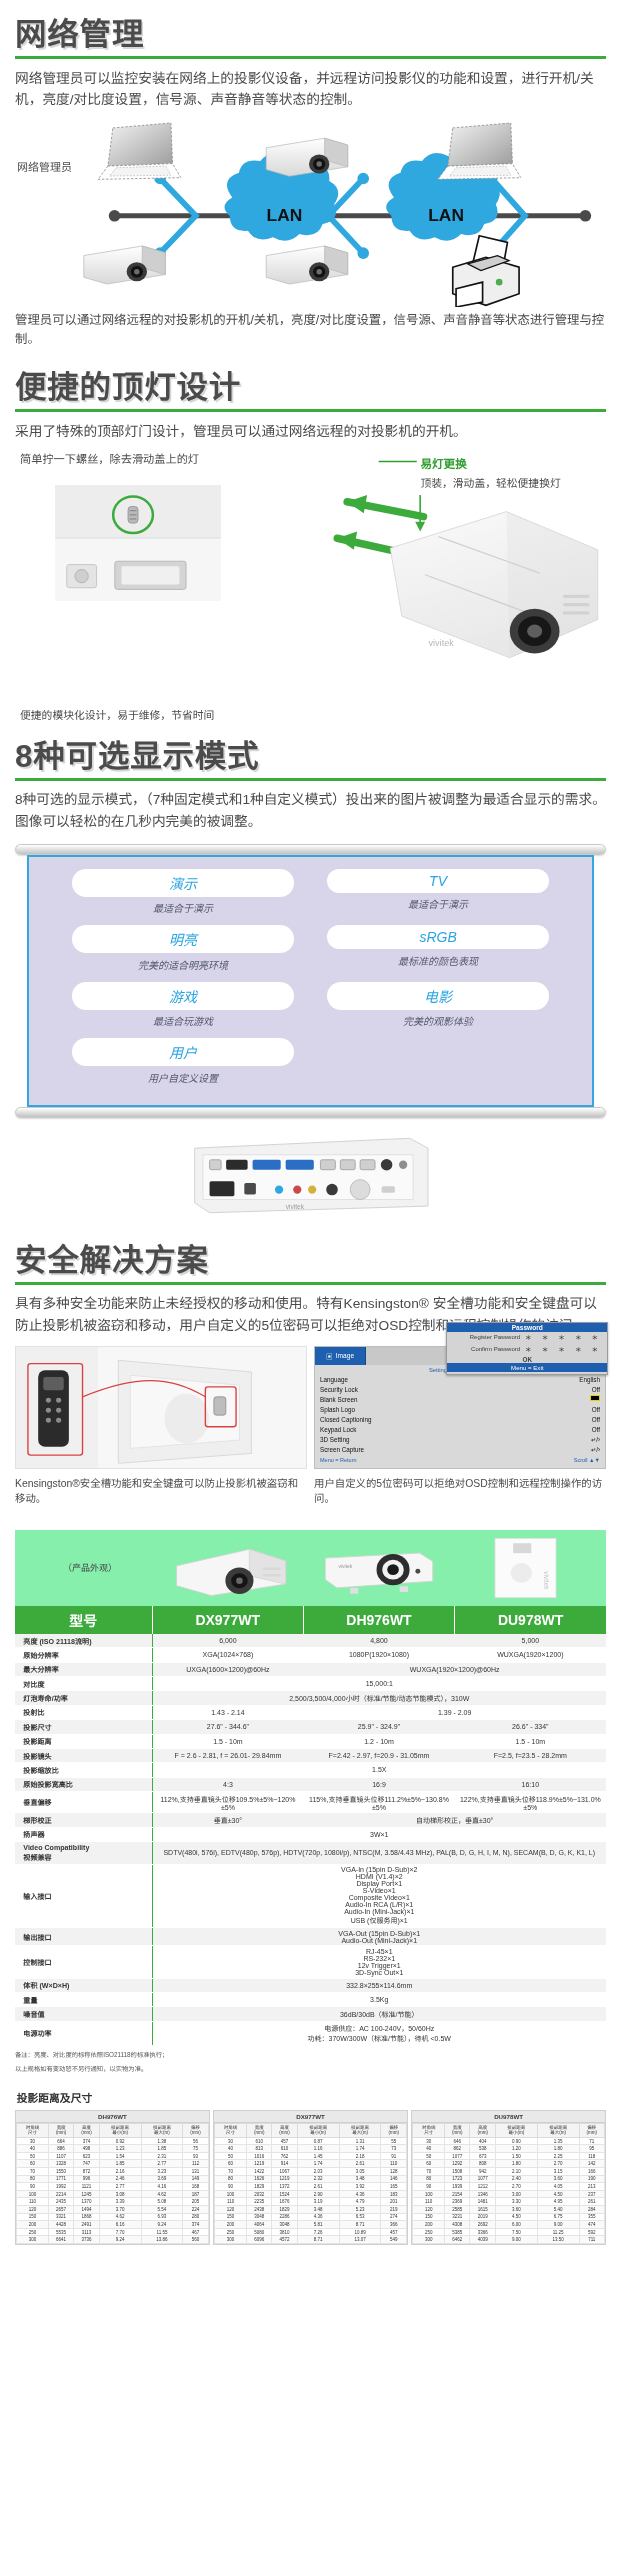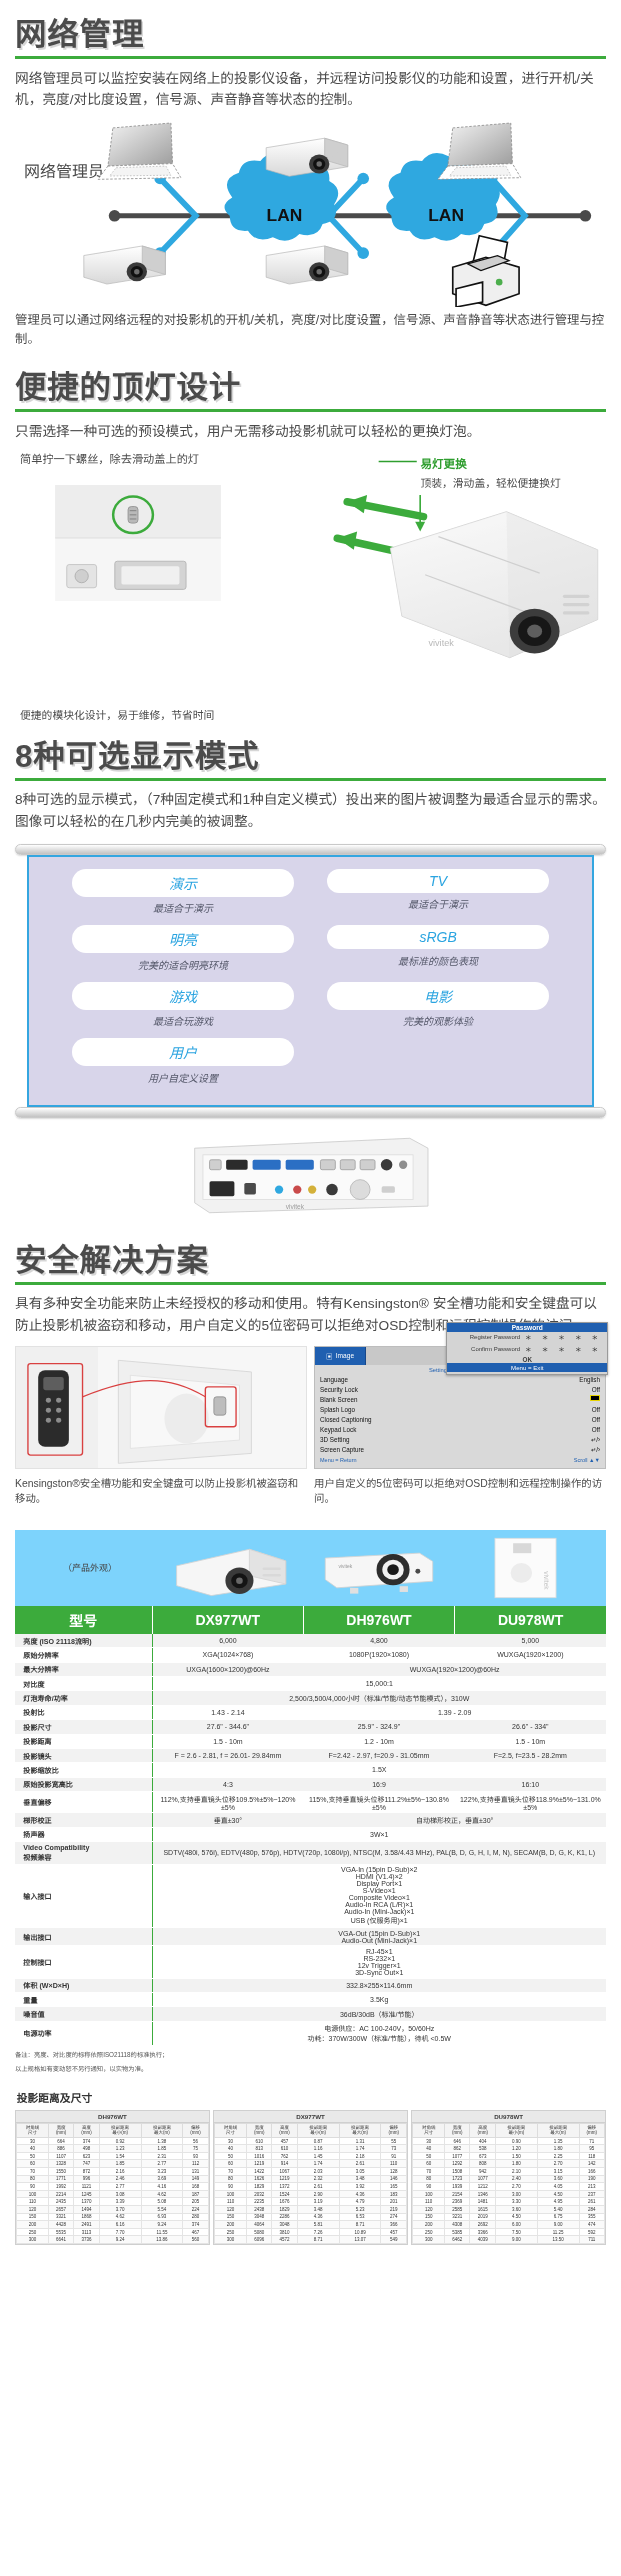--- a/index.html
+++ b/index.html
@@ -33,21 +33,21 @@
   }
   .sec-body {
     font-size:13.7px;
     line-height:1.55;
     color:#4a4a4a;
     margin:0 0 8.3px 0;
   }
 
   
   .net-wrap { position:relative; height:191px; margin-top:3.3px; }
-  .net-label { position:absolute; left:9px; top:40px; font-size:16px; color:#4a4a4a; }
+  .net-label { position:absolute; left:2px; top:40px; font-size:11px; color:#4a4a4a; }
   .net-svg { position:absolute; left:0; top:0; }
 
   
   .lamp-area { position:relative; height:273px; margin-top:5px; }
   .lamp-note-left { position:absolute; left:5px; top:0; font-size:11.2px; color:#4a4a4a; }
   .callout { position:absolute; right:6.6px; top:3.3px; width:222px; }
   .callout-title { color:#2f9e2f; font-weight:bold; font-size:11.6px; margin-bottom:2.5px; }
   .callout-sub { font-size:10.8px; color:#4a4a4a; }
   .lamp-foot { position:absolute; left:5px; bottom:1.7px; font-size:10.8px; color:#4a4a4a; }
 
@@ -132,21 +132,21 @@
   .pw-line span.lbl { margin-right:5px; }
   .pw-dots { letter-spacing:4.1px; font-size:6.6px; }
   .pw-ok { text-align:center; font-size:6.3px; font-weight:bold; padding:0.8px 0; }
   .pw-exit { background:#1f5fb0; color:#fff; font-size:6.1px; text-align:center; padding:0.8px 0; }
 
   
   .spec-wrap { margin:23px 0 0 0; }
   .spec-photos {
     display:grid;
     grid-template-columns:137px 1fr 1fr 1fr;
-    background:#7dd3fc;
+    background:#86efac;
     align-items:center;
     height:76px;
     padding:0 6.6px;
   }
   .spec-photos .ph-label { font-size:9px; color:#444; text-align:center; }
   .spec-photos .ph { display:flex; align-items:center; justify-content:center; height:73px; }
 
   table.spec {
     width:100%;
     border-collapse:collapse;
@@ -303,21 +303,21 @@
         </g>
       </svg>
     </div>
 
     <p class="sec-body" style="font-size:12.4px;margin-top:1.7px;">管理员可以通过网络远程的对投影机的开机/关机，亮度/对比度设置，信号源、声音静音等状态进行管理与控制。</p>
   </div>
 
   <div class="section" style="margin-top:21.5px;">
     <h1 class="sec-head">便捷的顶灯设计</h1>
     <div class="sec-rule"></div>
-    <p class="sec-body">只需选择一种可选的预设模式，用户无需移动投影机就可以轻松的更换灯泡。</p>
+    <p class="sec-body">采用了特殊的顶部灯门设计，管理员可以通过网络远程的对投影机的开机。</p>
 
     <div class="lamp-area">
       <div class="lamp-note-left">简单拧一下螺丝，除去滑动盖上的灯</div>
 
       <div class="callout">
         <div style="position:relative;height:15px;">
           <svg width="222" height="15" viewBox="0 0 268 18">
             <path d="M2 9 H 48" stroke="#2f9e2f" stroke-width="2" fill="none"></path>
             <path d="M18 9 V 9" stroke="#2f9e2f" stroke-width="2"></path>
           </svg>

